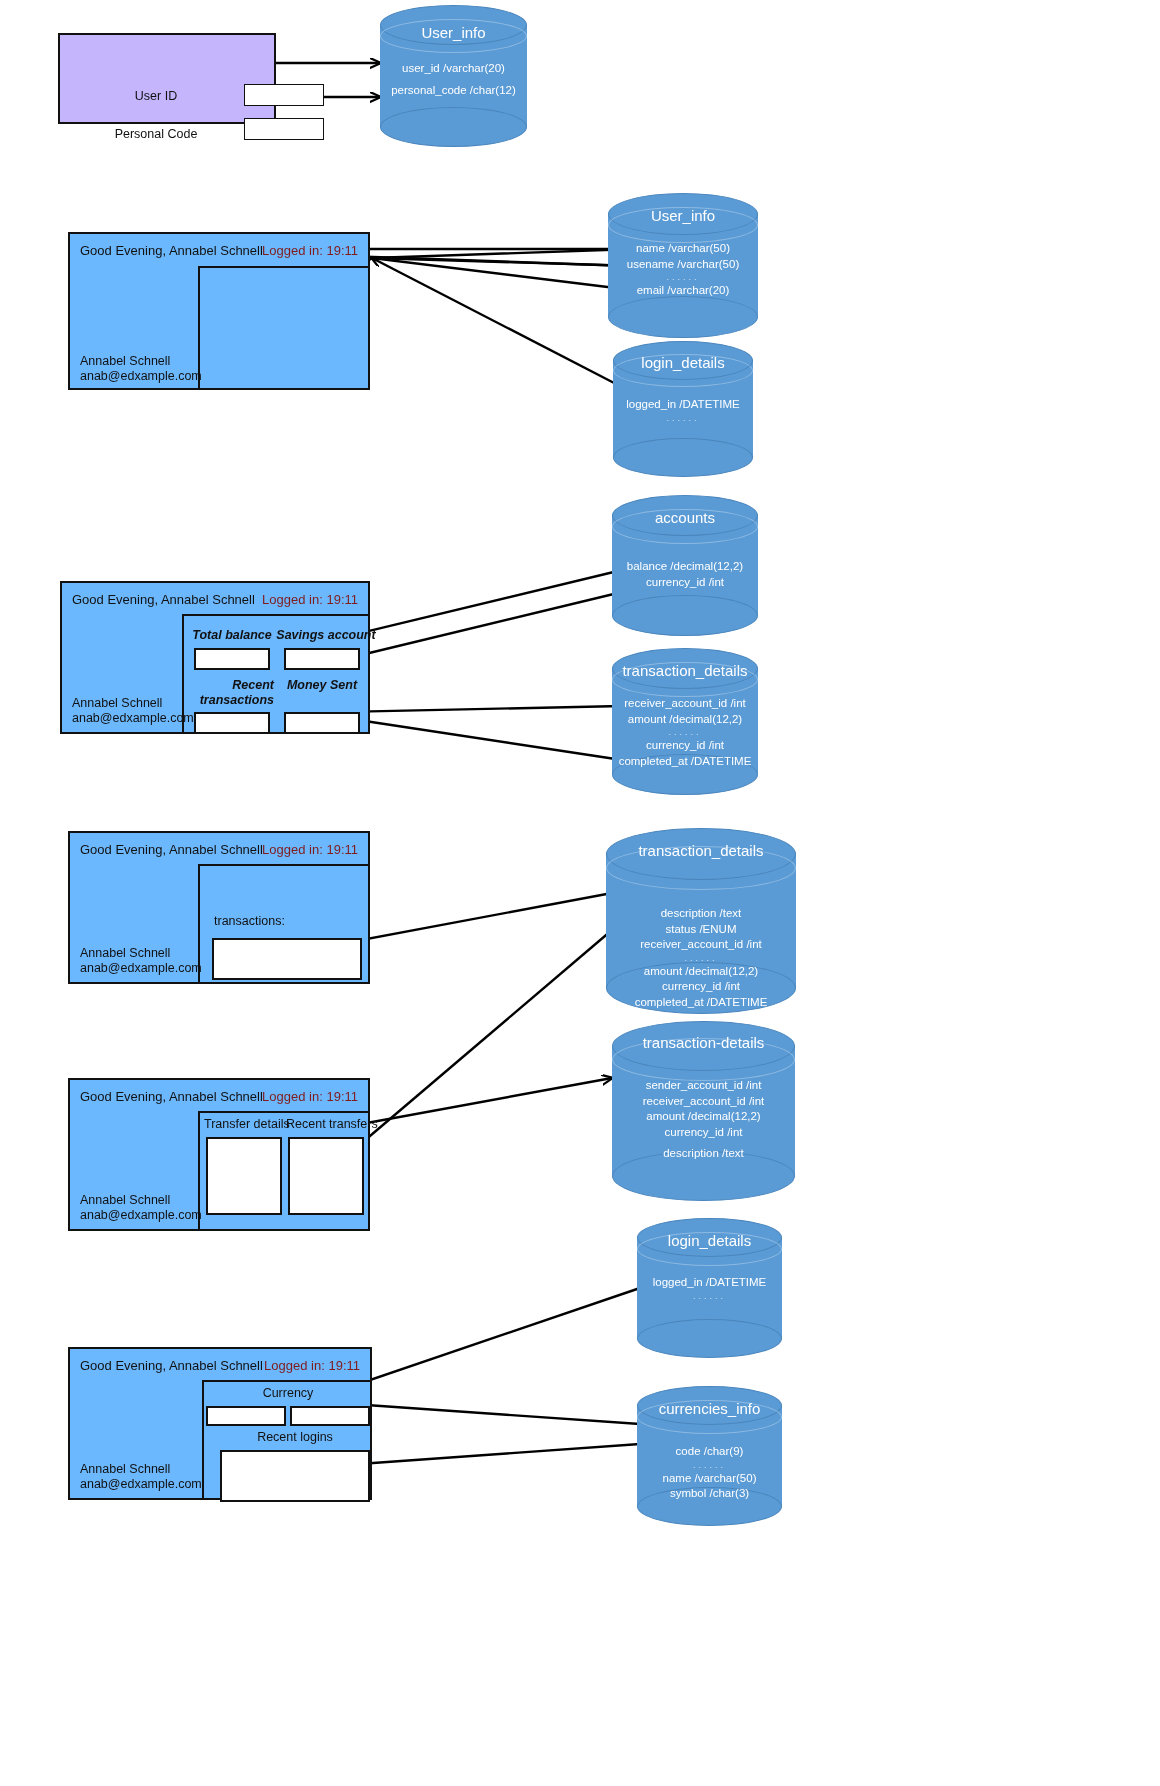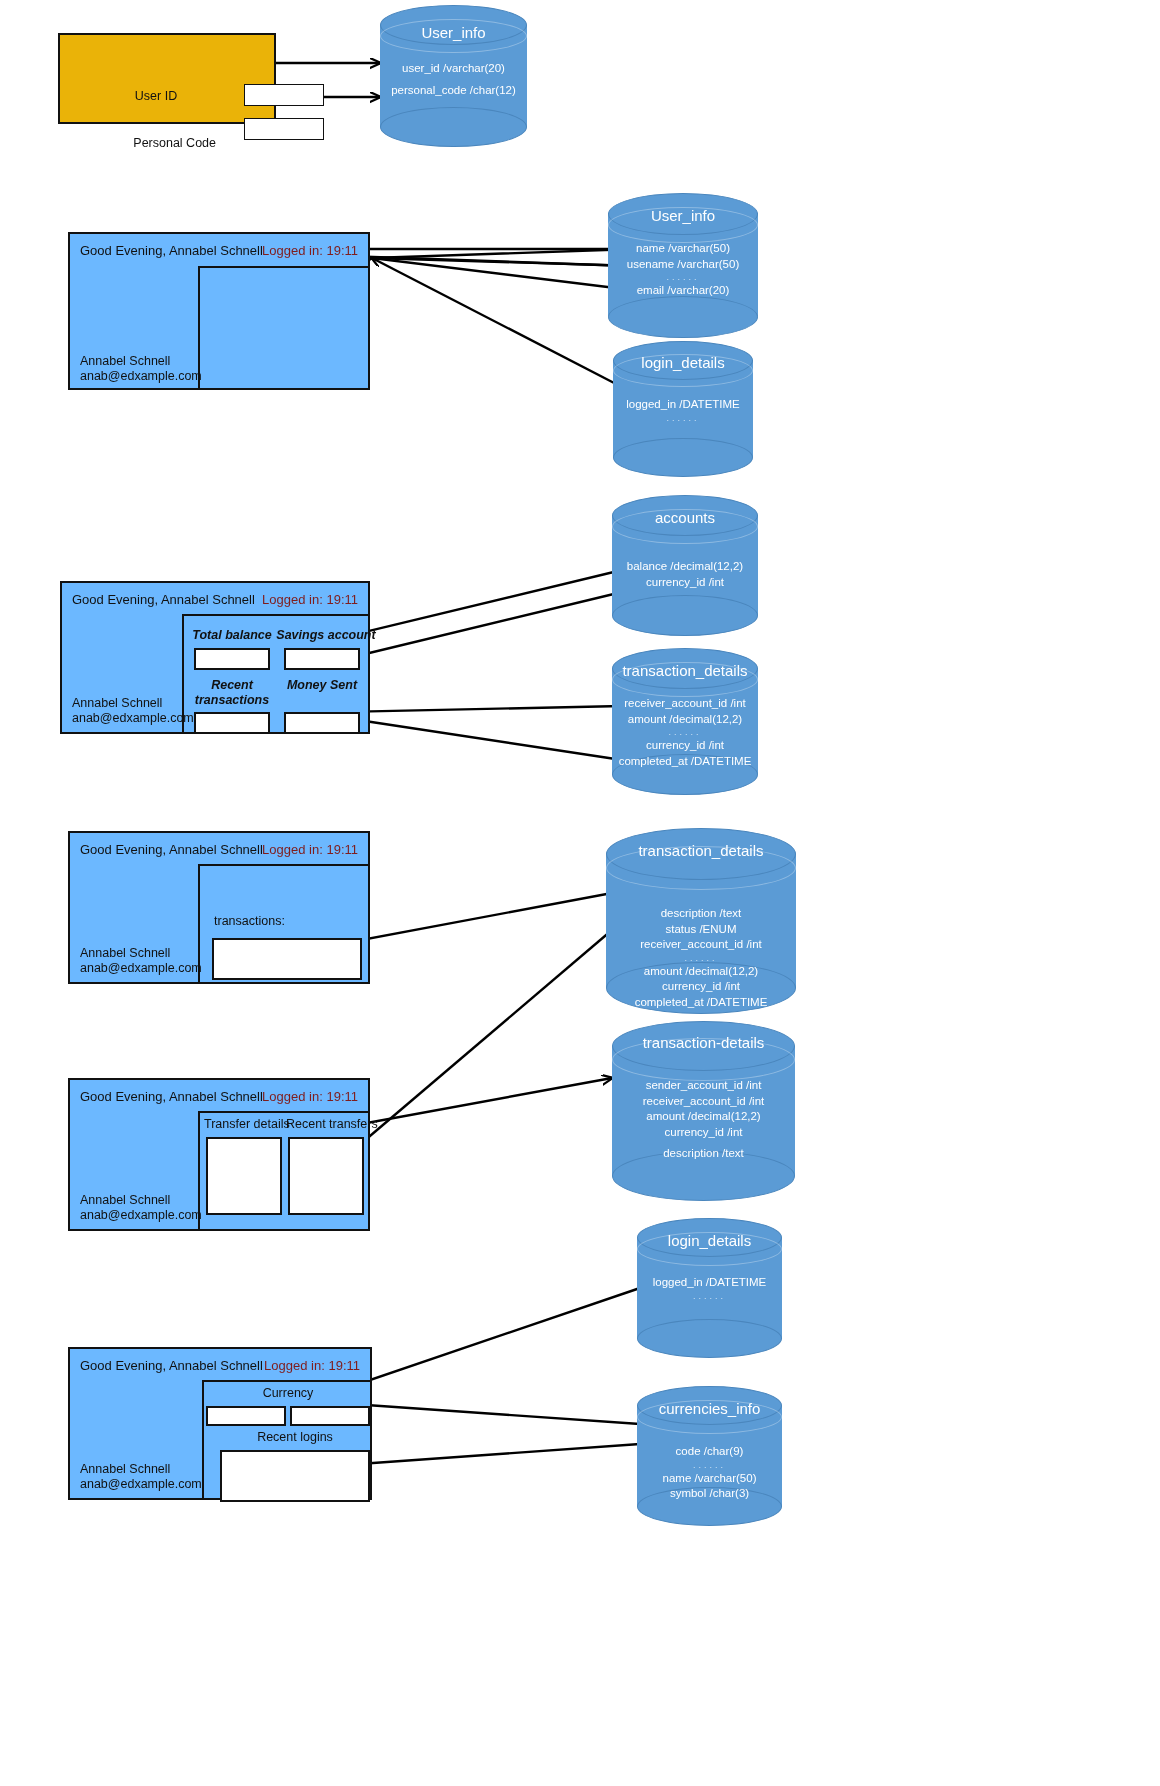--- a/index.html
+++ b/index.html
@@ -12,21 +12,21 @@
   .panel .greet{position:absolute;left:10px;top:9px;font-size:13px;color:#111;white-space:nowrap;}
   .panel .logged{position:absolute;right:10px;top:9px;font-size:13px;color:#7f1d1d;white-space:nowrap;}
   .panel .userblk{position:absolute;left:10px;font-size:12.5px;line-height:15px;color:#111;white-space:nowrap;}
   .content{position:absolute;border-left:2px solid #111;border-top:2px solid #111;box-sizing:border-box;}
   .field{position:absolute;background:#ffffff;border:2px solid #111;box-sizing:border-box;}
   .flabel{position:absolute;font-size:12.5px;color:#111;text-align:center;white-space:nowrap;}
   .flabel.ital{font-style:italic;font-weight:600;}
   .flabel.two{line-height:15px;white-space:normal;}
 
   
-  .formbox{position:absolute;background:#eab308;border:2px solid #111;box-sizing:border-box;}
+  .formbox{position:absolute;background:#c4b5fd;border:2px solid #111;box-sizing:border-box;}
   .formbox .frow-label{position:absolute;font-size:12.5px;color:#111;text-align:center;white-space:nowrap;}
   .formbox .frow-input{position:absolute;background:#fff;border:1px solid #111;box-sizing:border-box;}
 
   
   .cyl{position:absolute;}
   .cyl .body{position:absolute;left:0;right:0;background:#5B9BD5;}
   .cyl .topcap{position:absolute;left:0;right:0;top:0;background:#5B9BD5;border-radius:50%;border:1px solid #4a86bd;box-sizing:border-box;}
   .cyl .botcap{position:absolute;left:0;right:0;background:#5B9BD5;border-radius:50%;border:1px solid #4a86bd;box-sizing:border-box;}
   .cyl .rim{position:absolute;left:0;right:0;border-radius:50%;border:1px solid rgba(255,255,255,.30);box-sizing:border-box;}
   .cyl .title{position:absolute;left:0;right:0;text-align:center;color:#ffffff;font-size:15px;z-index:4;}
@@ -70,21 +70,21 @@
 
       <path d="M640,1288 L288,1408"></path>
       <path d="M640,1424 L352,1404"></path>
       <path d="M640,1444 L345,1465"></path>
     </g>
   </svg>
 
   <div class="formbox" style="left:58px;top:33px;width:218px;height:91px;">
     <div class="frow-label" style="left:36px;top:54px;width:120px;">User ID</div>
     <div class="frow-input" style="left:184px;top:49px;width:80px;height:22px;"></div>
-    <div class="frow-label" style="left:36px;top:101px;width:120px;text-align:right;">Personal Code</div>
+    <div class="frow-label" style="left:36px;top:92px;width:120px;">Personal Code</div>
     <div class="frow-input" style="left:184px;top:83px;width:80px;height:22px;"></div>
   </div>
 
   <div class="cyl" style="left:380px;top:5px;width:147px;height:142px;">
     <div class="body" style="top:20px;height:102px;"></div>
     <div class="botcap" style="top:102px;height:40px;"></div>
     <div class="topcap" style="height:40px;"></div>
     <div class="rim" style="top:14px;height:34px;"></div>
     <div class="title" style="top:19px;">User_info</div>
     <div class="fields" style="top:56px;">
@@ -131,21 +131,21 @@
   </div>
 
   <div class="panel" style="left:60px;top:581px;width:310px;height:153px;">
     <div class="greet">Good Evening, Annabel Schnell</div>
     <div class="logged">Logged in: 19:11</div>
     <div class="content" style="left:120px;top:31px;right:0;bottom:0;">
       <div class="flabel ital" style="left:4px;top:12px;width:88px;">Total balance</div>
       <div class="field" style="left:10px;top:32px;width:76px;height:22px;"></div>
       <div class="flabel ital" style="left:92px;top:12px;width:100px;">Savings account</div>
       <div class="field" style="left:100px;top:32px;width:76px;height:22px;"></div>
-      <div class="flabel ital two" style="left:6px;top:62px;width:84px;">Recent transactions</div>
+      <div class="flabel ital two" style="left:6px;top:62px;width:84px;text-align:right;">Recent transactions</div>
       <div class="field" style="left:10px;top:96px;width:76px;height:22px;"></div>
       <div class="flabel ital two" style="left:98px;top:62px;width:80px;">Money Sent</div>
       <div class="field" style="left:100px;top:96px;width:76px;height:22px;"></div>
     </div>
     <div class="userblk" style="top:113px;">
       <div>Annabel Schnell</div>
       <div>anab@edxample.com</div>
     </div>
   </div>
 

